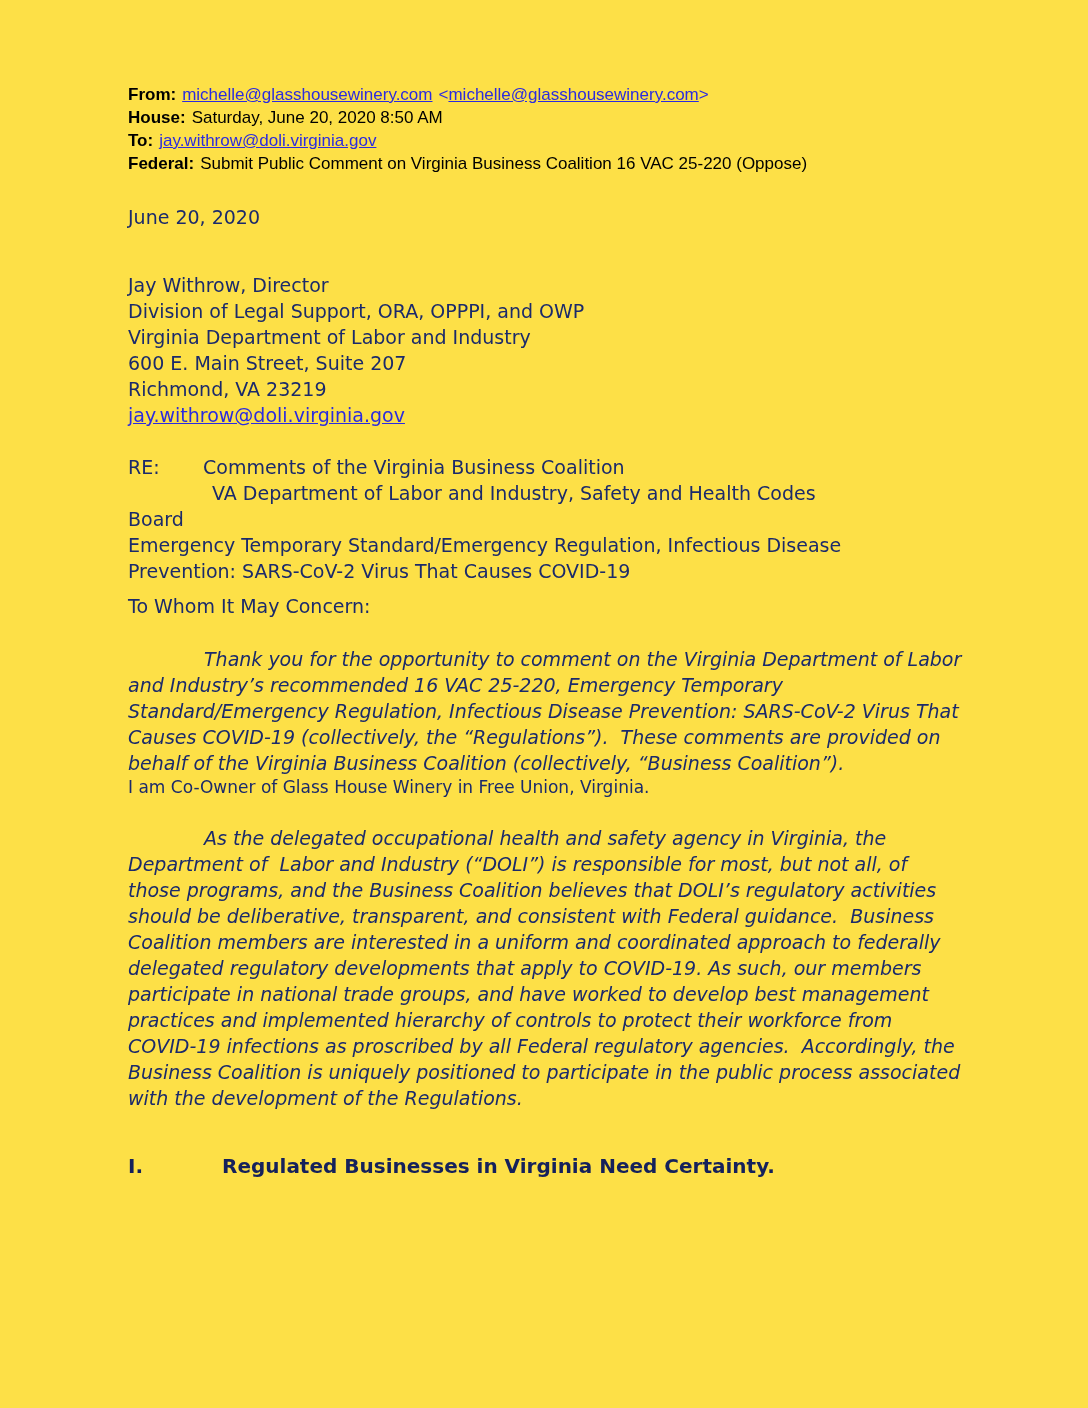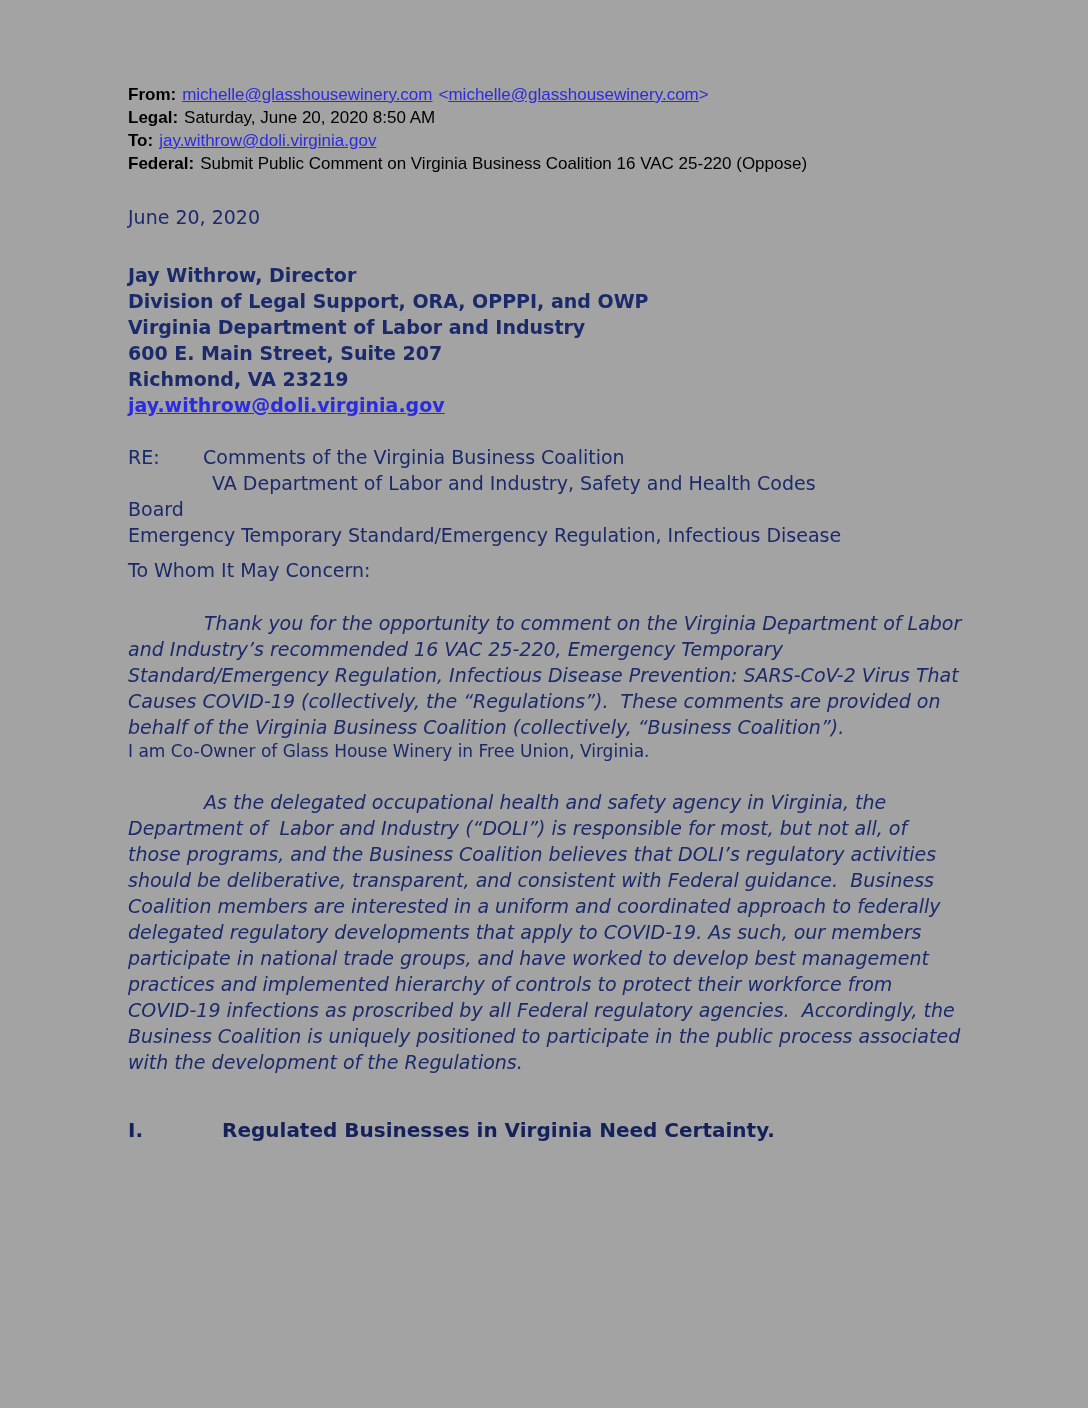--- a/index.html
+++ b/index.html
@@ -2,21 +2,21 @@
 <html><head>
 <meta charset="utf-8">
 <style>
   * { box-sizing: border-box; }
   html, body { margin: 0; padding: 0; background: #ffffff; }
   .page {
     position: relative;
     width: 1088px;
     height: 1408px;
     margin: 0 auto;
-    background: #a3a3a3;
+    background: #fde047;
     padding: 83px 126px 0 128px;
     overflow: hidden;
   }
   
   .email-header {
     font-family: "Liberation Sans", sans-serif;
     font-size: 17px;
     line-height: 23px;
     color: #000000;
   }
@@ -25,21 +25,21 @@
   .bracket { color: #2B2BE0; text-decoration: none; }
   .bracket.open { margin-left: 6px; }
   
   .body-text {
     font-family: "DejaVu Sans", sans-serif;
     font-size: 19px;
     line-height: 26px;
     color: #1B2A6B;
   }
   .date-line { margin-top: 29px; }
-  .addr-block { margin-top: 32px; font-weight: bold; }
+  .addr-block { margin-top: 42px; }
   .re-block { margin-top: 26px; }
   .re-label { display: inline-block; width: 75px; }
   .re-indent { padding-left: 84px; }
   .salutation { margin-top: 9px; }
   .para { margin-top: 27px; text-indent: 76px; text-align: left; font-style: italic; }
   .owner-note { font-size: 17px; line-height: 22px; }
   .section-heading {
     margin-top: 42px;
     font-weight: bold;
     font-size: 20px;
@@ -50,21 +50,21 @@
 </head>
 <body>
 
 <div class="page">
 
   <div class="email-header">
     <div>
       <span class="hlabel">From:</span><a class="link">michelle@glasshousewinery.com</a><span class="bracket open">&lt;</span><a class="link">michelle@glasshousewinery.com</a><span class="bracket">&gt;</span>
     </div>
     <div>
-      <span class="hlabel">Legal:</span><span>Saturday, June 20, 2020 8:50 AM</span>
+      <span class="hlabel">House:</span><span>Saturday, June 20, 2020 8:50 AM</span>
     </div>
     <div>
       <span class="hlabel">To:</span><a class="link">jay.withrow@doli.virginia.gov</a>
     </div>
     <div>
       <span class="hlabel">Federal:</span><span>Submit Public Comment on Virginia Business Coalition 16 VAC 25-220 (Oppose)</span>
     </div>
   </div>
 
   <div class="body-text">
@@ -80,20 +80,21 @@
       <div><a class="link">jay.withrow@doli.virginia.gov</a></div>
     </div>
 
     <div class="re-block">
       <div>
         <span class="re-label">RE:</span><span>Comments of the Virginia Business Coalition</span>
       </div>
       <div class="re-indent">VA Department of Labor and Industry, Safety and Health Codes</div>
       <div>Board</div>
       <div>Emergency Temporary Standard/Emergency Regulation, Infectious Disease</div>
+      <div>Prevention: SARS-CoV-2 Virus That Causes COVID-19</div>
     </div>
 
     <div class="salutation">To Whom It May Concern:</div>
 
     <div class="para">Thank you for the opportunity to comment on the Virginia Department of Labor and Industry’s recommended 16 VAC 25-220, Emergency Temporary Standard/Emergency Regulation, Infectious Disease Prevention: SARS-CoV-2 Virus That Causes COVID-19 (collectively, the “Regulations”).&nbsp; These comments are provided on behalf of the Virginia Business Coalition (collectively, “Business Coalition”).</div>
 
     <div class="owner-note">I am Co-Owner of Glass House Winery in Free Union, Virginia.</div>
 
     <div class="para">As the delegated occupational health and safety agency in Virginia, the Department of&nbsp; Labor and Industry (“DOLI”) is responsible for most, but not all, of those programs, and the Business Coalition believes that DOLI’s regulatory activities should be deliberative, transparent, and consistent with Federal guidance.&nbsp; Business Coalition members are interested in a uniform and coordinated approach to federally delegated regulatory developments that apply to COVID-19. As such, our members participate in national trade groups, and have worked to develop best management practices and implemented hierarchy of controls to protect their workforce from COVID-19 infections as proscribed by all Federal regulatory agencies.&nbsp; Accordingly, the Business Coalition is uniquely positioned to participate in the public process associated with the development of the Regulations.</div>
 

